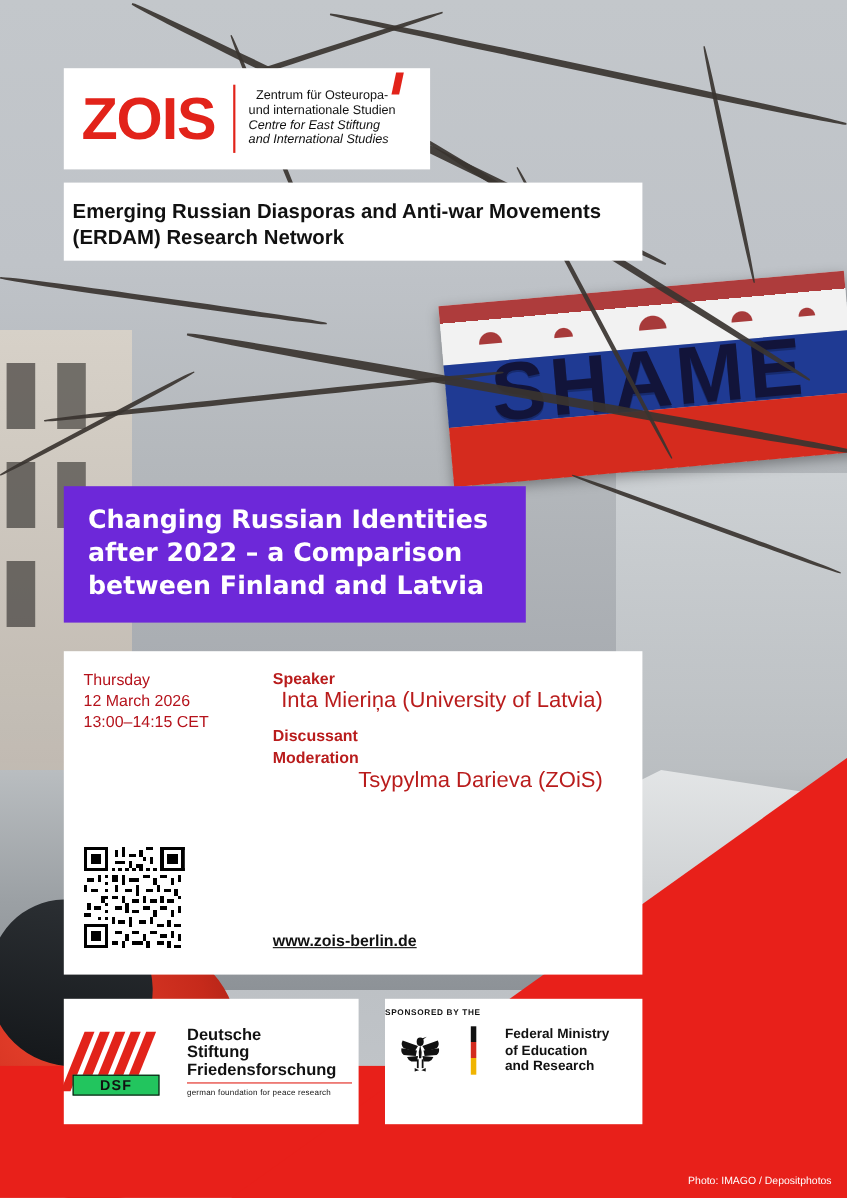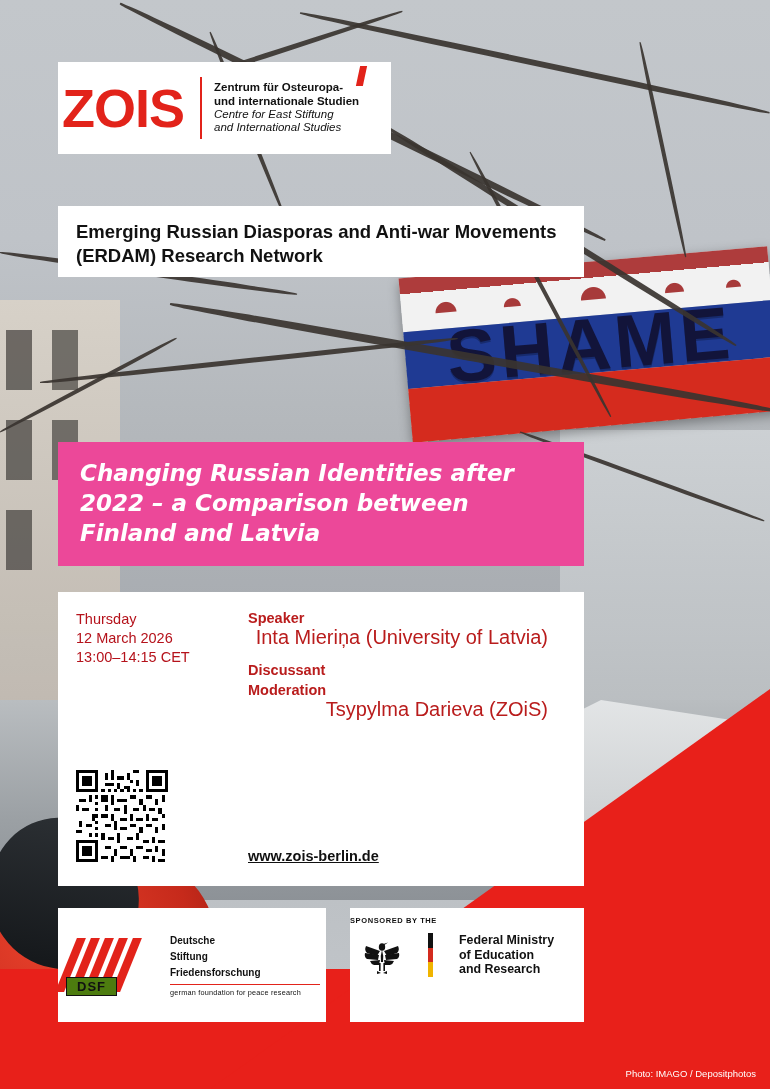--- a/index.html
+++ b/index.html
@@ -97,44 +97,44 @@
     clip-path: polygon(100% 0, 100% 100%, 0 100%);
   }
   .redbar-bottom{
     position:absolute; left:0; right:0; bottom:0; height:120px; background:#e8201a;
   }
 
   
   .card { position:absolute; background:#ffffff; }
 
   
-  .logo-card { left:58px; top:62px; width:333px; height:92px; display:flex; align-items:center; padding:0 4px; }
+  .logo-card { left:58px; top:62px; width:333px; height:92px; display:flex; align-items:center; padding:0 16px; }
   .zois-logo { display:flex; align-items:center; }
   .zois-word {
     font-family:"Liberation Sans", sans-serif;
     font-weight:bold; font-size:54px; line-height:54px; color:#e2231a; letter-spacing:-1px;
     position:relative; padding-right:4px;
   }
   .zois-apos {
     position:absolute; right:26px; top:4px; width:7px; height:20px; background:#e2231a;
     transform:skewX(-12deg);
   }
   .logo-rule { width:2px; height:62px; background:#e2231a; margin:0 12px; }
   .logo-text { font-size:11.5px; line-height:13.4px; color:#111; }
-  .logo-text .de { font-weight:bold; }
+  .logo-text .de { font-weight:normal;text-align:center; }
   .logo-text .en { font-style:italic; }
 
   
-  .netcard { left:58px; top:166px; width:526px; height:71px; padding:14px 18px;margin-top:40px; }
+  .netcard { left:58px; top:166px; width:526px; height:71px; padding:14px 8px; }
   .netcard h1 { margin:0; font-size:18.5px; line-height:24px; font-weight:bold; color:#111; }
 
   
   .titleband {
-    left:58px; top:442px; width:526px; height:124px;
-    background:#ec4899; padding:16px 22px 0 22px;font-style:italic;
+    left:58px; top:442px; width:420px; height:124px;
+    background:#6d28d9; padding:16px 22px 0 22px;
   }
   .titleband h2 {
     margin:0; color:#ffffff; font-size:23px; line-height:30px; font-weight:bold;
     font-family:"DejaVu Sans", sans-serif;
   }
 
   
   .details { left:58px; top:592px; width:526px; height:294px; padding:20px 22px; }
   .when { position:absolute; left:76px; top:610px; color:#b5121b; font-weight:normal; font-size:14.5px; line-height:19px; }
   .people { position:absolute; left:248px; top:608px; width:300px; color:#b91c1c; }
@@ -147,24 +147,24 @@
   .qr svg { display:block; }
 
   
   .foot1 { left:58px; top:908px; width:268px; height:114px; display:flex; align-items:center; justify-content:center; }
   .foot2 { left:350px; top:908px; width:234px; height:114px; padding-top:8px; }
 
   .dsf { display:flex; align-items:center; gap:10px; }
   .dsf-mark { position:relative; width:96px; height:62px; }
   .chev { position:absolute; top:4px; width:9px; height:54px; background:#e2231a; transform:skewX(-22deg); }
   .dsf-box {
-    position:absolute; left:2px; bottom:0px; background:#4d7c0f; border:1.6px solid #111;
-    font-weight:bold; font-size:13px; color:#111; padding:1px 10px; letter-spacing:1px;
-  }
-  .dsf-text { font-weight:bold; font-size:10px; line-height:16px; color:#111; }
+    position:absolute; left:2px; bottom:0px; background:#22c55e; border:1.6px solid #111;
+    font-weight:bold; font-size:13px; color:#111; padding:1px 24px; letter-spacing:1px;
+  }
+  .dsf-text { font-weight:bold; font-size:15px; line-height:16px; color:#111; }
   .dsf-sub { font-size:7.3px; color:#111; margin-top:3px; letter-spacing:.2px; }
   .dsf-rule { width:150px; height:1.6px; background:#e2231a; margin:3px 0 2px; }
 
   .sponsor-cap { text-align:left; font-size:7.5px; font-weight:bold; letter-spacing:.6px; color:#111; }
   .bmbf { display:flex; align-items:center; gap:26px; padding:8px 0 0 12px; }
   .eagle { width:40px; height:44px; }
   .flagbar { width:5px; height:44px; background:linear-gradient(180deg,#111 0 33%, #d32b1e 33% 66%, #f0b400 66% 100%); }
   .bmbf-text { font-size:12.4px; line-height:14.6px; color:#111; font-weight:bold; }
 
   .credit {

